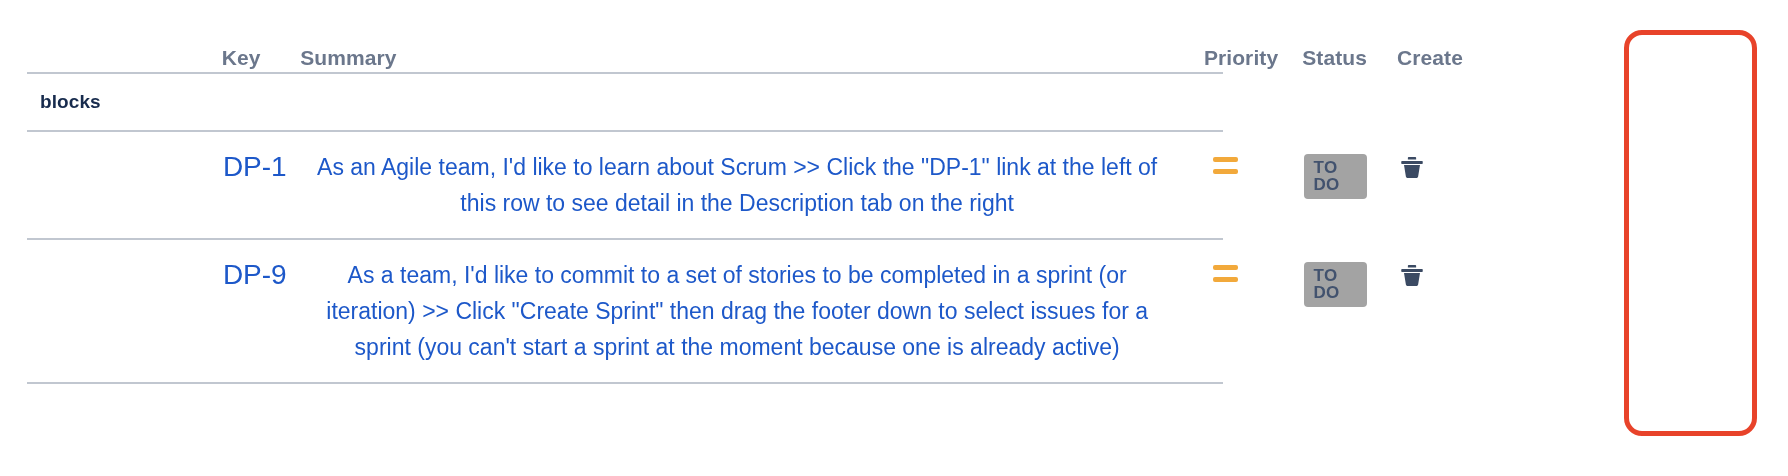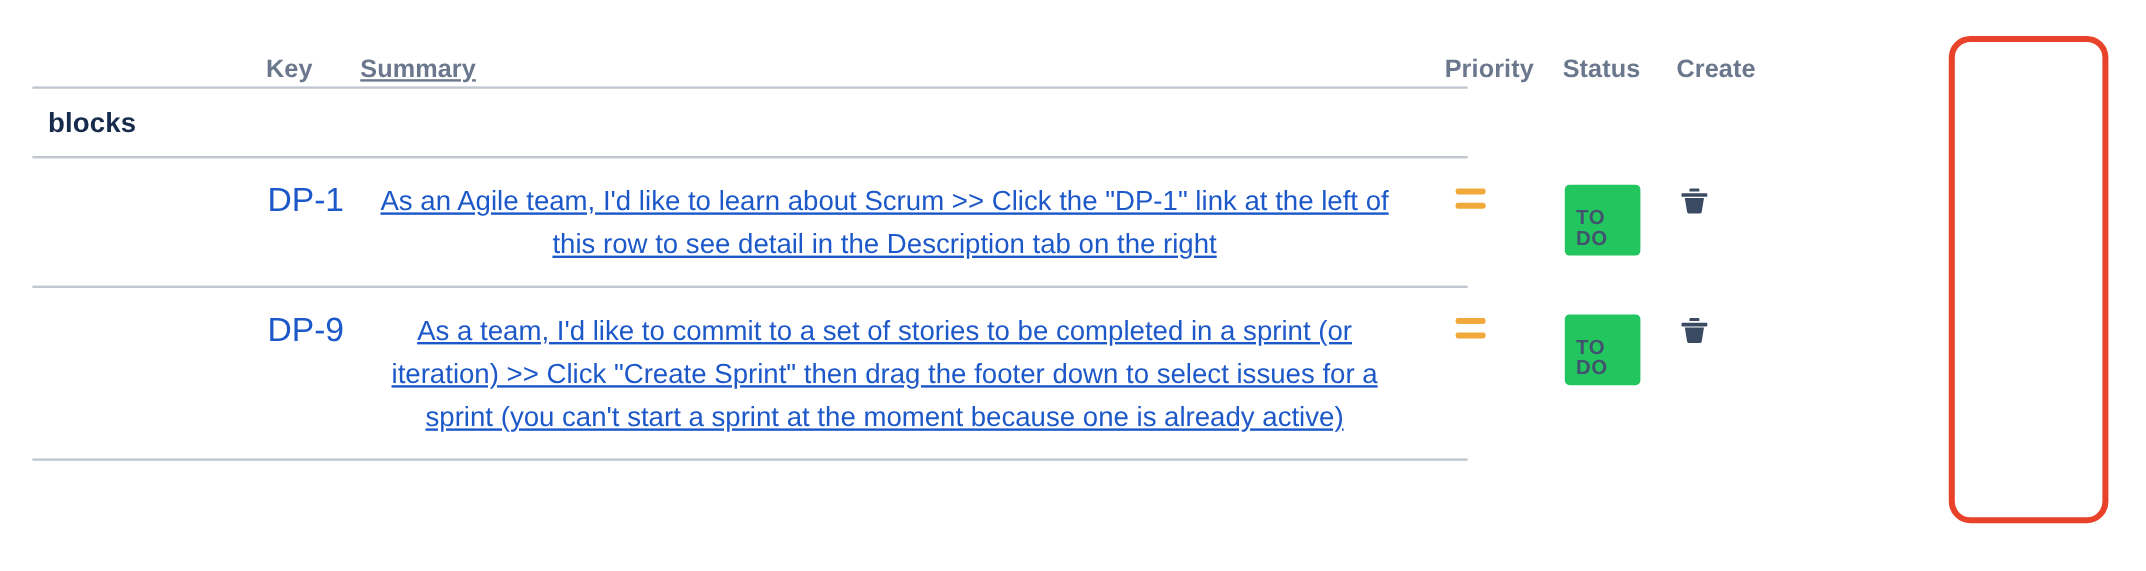--- a/index.html
+++ b/index.html
@@ -19,21 +19,21 @@
   .issue-links {
     position: absolute;
     left: 0;
     top: 16px;
     width: 1479px;
     height: 476px;
   }
 
   
   .col-key      { width: 97px;  }
-  .col-summary  { width: 1085px; text-decoration: underline;}
+  .col-summary  { width: 1085px;}
   .col-priority { width: 107px; }
   .col-status   { width: 100px; }
   .col-labels   { width: 131px; }
   .col-gutter   { width: 268px; }
 
   
   .table-header {
     display: flex;
     align-items: flex-end;
     height: 56px;
@@ -65,21 +65,21 @@
 
   
   .group-row {
     height: 56px;
     display: flex;
     align-items: center;
     padding-left: 40px;
     box-sizing: border-box;
   }
   .group-title {
-    font-size: 23px;
+    font-size: 19px;
     font-weight: bold;
     color: #172b4d;
     letter-spacing: .1px;
   }
 
   
   .issue-row {
     display: flex;
     align-items: flex-start;
     box-sizing: border-box;
@@ -133,27 +133,27 @@
     height: 5px;
     border-radius: 2px;
     background: #f2a93b;
   }
   .prio-medium::before { top: 0; }
   .prio-medium::after  { top: 12px; }
 
   
   .status-badge {
     display: inline-block;
-    background: #22c55e;
+    background: #a3a3a3;
     color: #42526e;
     font-size: 17px;
     font-weight: bold;
     letter-spacing: .4px;
     border-radius: 4px;
-    padding: 19px 9px 6px 9px;
+    padding: 5px 9px 6px 9px;
     line-height: 1;
   }
 
   
   .trash-icon { display: block; }
 
   
   .highlight-box {
     position: absolute;
     left: 1624px;

